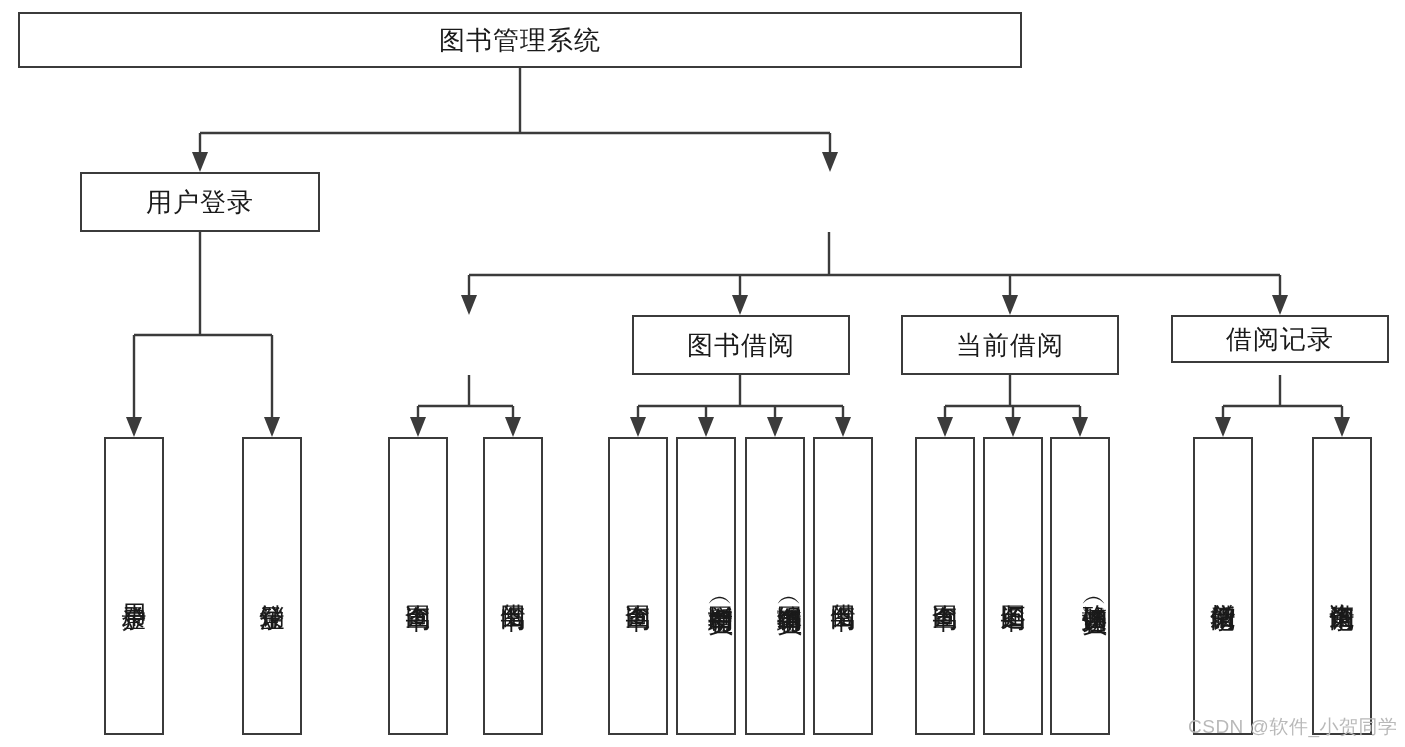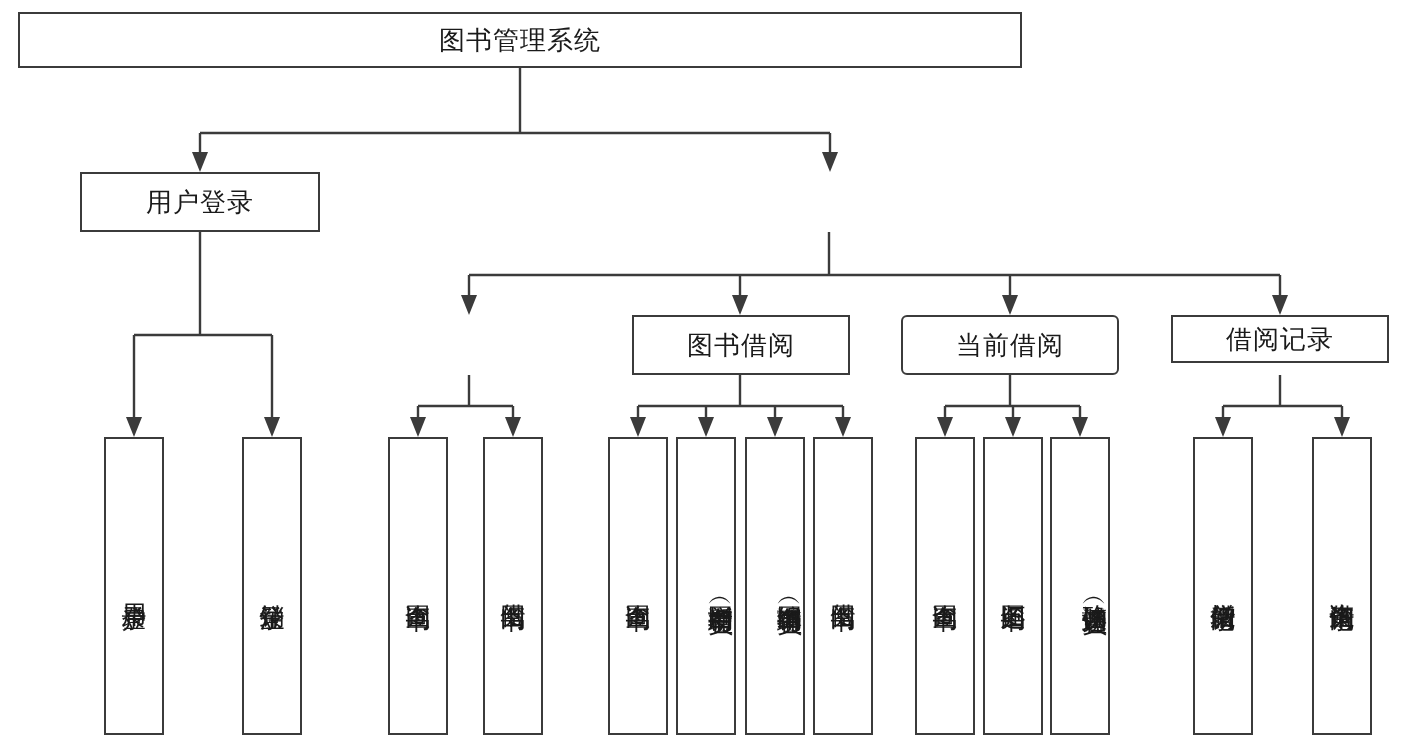--- a/index.html
+++ b/index.html
@@ -70,34 +70,35 @@
     <path class="lnk" d="M1280,375 L1280,406 M1223,406 L1342,406 M1223,406 L1223,420 M1342,406 L1342,420"></path>
     <polygon class="ahd" points="1215,417 1231,417 1223,437"></polygon>
     <polygon class="ahd" points="1334,417 1350,417 1342,437"></polygon>
   </svg>
 
   <div class="node h" style="left:18px;top:12px;width:1004px;height:56px;">图书管理系统</div>
 
   <div class="node h" style="left:80px;top:172px;width:240px;height:60px;">用户登录</div>
 
   <div class="node h" style="left:632px;top:315px;width:218px;height:60px;">图书借阅</div>
-  <div class="node h" style="left:901px;top:315px;width:218px;height:60px;border-radius:6px;">当前借阅</div>
+  <div class="node h" style="left:901px;top:315px;width:218px;height:60px;">当前借阅</div>
   <div class="node h" style="left:1171px;top:315px;width:218px;height:48px;">借阅记录</div>
 
   <div class="node v mid" style="left:104px;top:437px;width:60px;height:298px;">用户登录</div>
   <div class="node v mid" style="left:242px;top:437px;width:60px;height:298px;">注销登录</div>
 
   <div class="node v mid" style="left:388px;top:437px;width:60px;height:298px;">查询图书</div>
   <div class="node v mid" style="left:483px;top:437px;width:60px;height:298px;">借阅图书</div>
 
   <div class="node v mid" style="left:608px;top:437px;width:60px;height:298px;">查询图书</div>
   <div class="node v" style="left:676px;top:437px;width:60px;height:298px;">新增图书（管理员）</div>
   <div class="node v" style="left:745px;top:437px;width:60px;height:298px;">编辑图书（管理员）</div>
   <div class="node v mid" style="left:813px;top:437px;width:60px;height:298px;">借阅图书</div>
 
   <div class="node v mid" style="left:915px;top:437px;width:60px;height:298px;">查询图书</div>
   <div class="node v mid" style="left:983px;top:437px;width:60px;height:298px;">归还图书</div>
   <div class="node v" style="left:1050px;top:437px;width:60px;height:298px;">确认归还（管理员）</div>
 
   <div class="node v mid" style="left:1193px;top:437px;width:60px;height:298px;">新增借阅记录</div>
   <div class="node v mid" style="left:1312px;top:437px;width:60px;height:298px;">查询借阅记录</div>
 
+  <div id="watermark">CSDN @软件_小贺同学</div>
 </div>
 
 </body></html>

